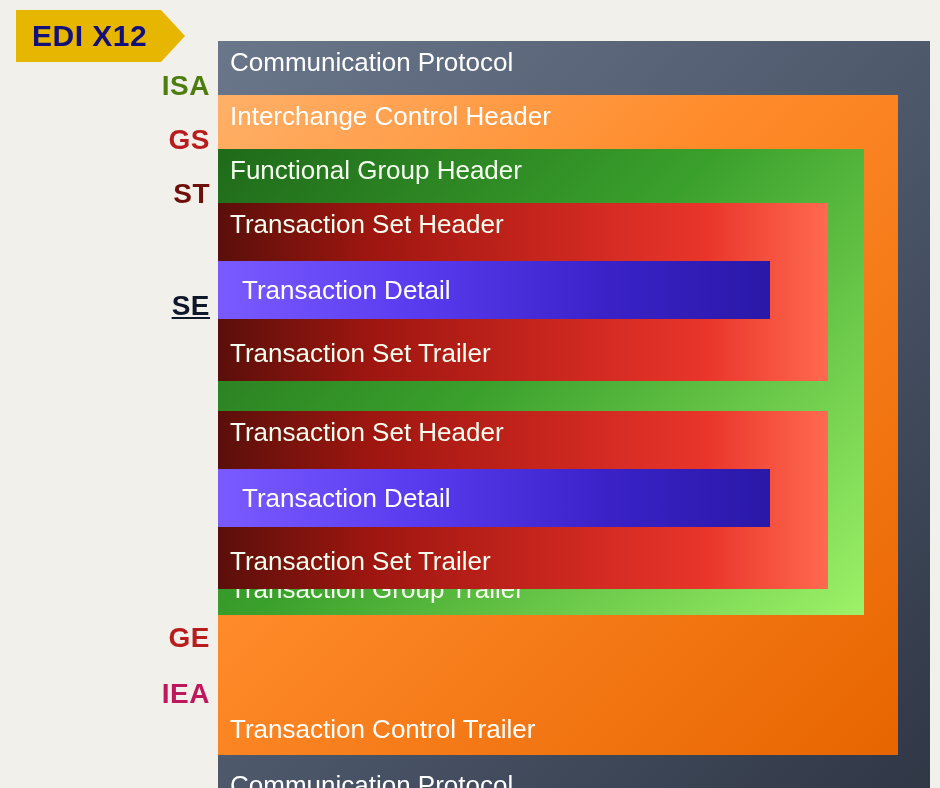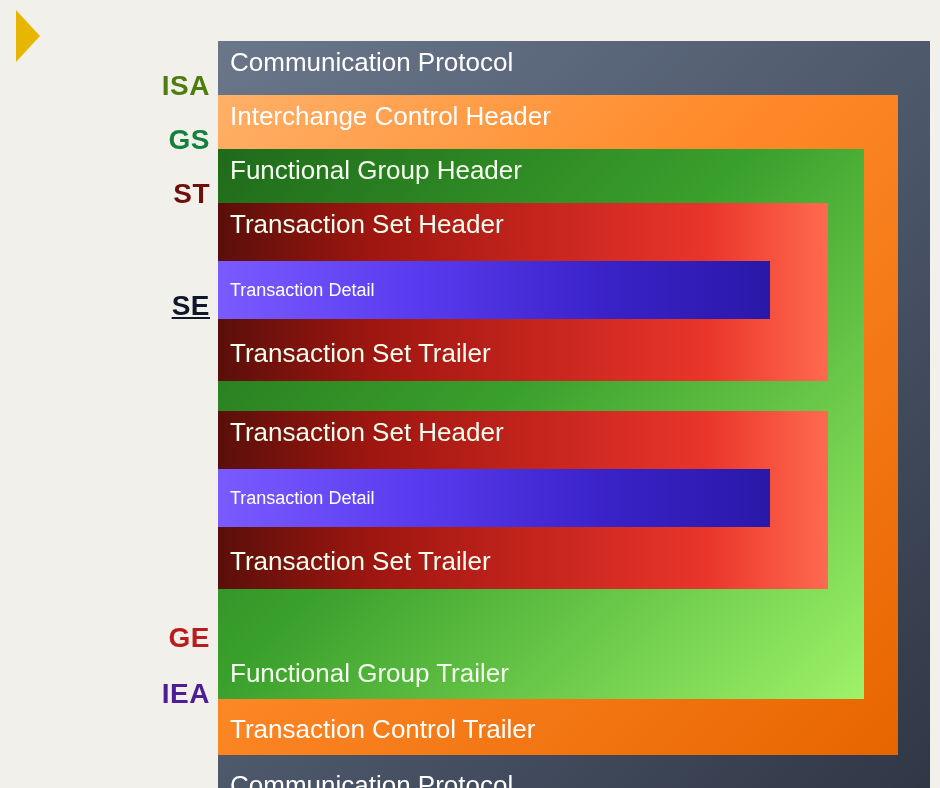--- a/index.html
+++ b/index.html
@@ -82,80 +82,81 @@
 
   
   .env-isa {
     left: 0; top: 54px; width: 680px; height: 660px;
     background: linear-gradient(135deg, #ffb068 0%, #ff8a29 40%, #e76500 100%);
     text-align: right;
   }
 
   
   .env-gs {
-    left: 0; top: 54px; width: 646px; height: 550px;
+    left: 0; top: 54px; width: 646px; height: 466px;
     background: linear-gradient(135deg, #1f6a1a 0%, #3aa02c 45%, #9df268 100%);
   }
   .env-gs .hdr, .env-gs .ftr { color: #f4ffef; }
 
   
   .env-st {
     left: 0; width: 610px; height: 178px;
     background: linear-gradient(90deg, #5a0f0a 0%, #9e1610 25%, #c8261e 55%, #e9352b 80%, #ff6a4f 100%);
     color: #fff;
   }
   .env-st .mid {
     position: absolute;
     left: 0; top: 58px; width: 552px; height: 58px;
     background: linear-gradient(90deg, #7a5bff 0%, #5a3cf0 35%, #3a22c8 70%, #2a18a8 100%);
     display: flex; align-items: center;
   }
   .env-st .mid span {
-    padding-left: 12px;
-    font-size: 18px;
+    padding-left: 24px;
+    font-size: 26px;
     color: #fff;
   }
   .env-st .ftr { bottom: 12px; }
 
   .env-st.first  { top: 54px; }
   .env-st.second { top: 262px; }
 
 </style>
 </head>
 <body>
 
 <div class="title-arrow">
+  <div class="body">EDI X12</div>
   <div class="tip"></div>
 </div>
 
 <div class="code-label" style="left: 150px; top: 72px; color: #4d7c0f;">ISA</div>
 
-<div class="code-label" style="left: 150px; top: 126px; color: #15803d;">GS</div>
+<div class="code-label" style="left: 150px; top: 126px; color: #b91c1c;">GS</div>
 
 <div class="code-label" style="left: 150px; top: 180px; color: rgb(110, 15, 10); text-align: right;">ST</div>
 
 <div class="code-label" style="left: 150px; top: 292px; color: #0f172a; text-decoration: underline;">SE</div>
 
 <div class="code-label" style="left: 150px; top: 624px; color: #b91c1c;">GE</div>
 
-<div class="code-label" style="left: 150px; top: 680px; color: #4c1d95;">IEA</div>
+<div class="code-label" style="left: 150px; top: 680px; color: #be185d;">IEA</div>
 
 <div class="stage">
 
   <div class="env env-comm">
     <div class="hdr">Communication Protocol</div>
     <div class="ftr">Communication Protocol</div>
 
     <div class="env env-isa">
       <div class="hdr">Interchange Control Header</div>
       <div class="ftr">Transaction Control Trailer</div>
 
       <div class="env env-gs">
         <div class="hdr">Functional Group Header</div>
-        <div class="ftr">Functional Group Trailer</div>
+        <div class="ftr">Transaction Group Trailer</div>
 
         <div class="env env-st first">
           <div class="hdr">Transaction Set Header</div>
           <div class="mid">
             <span>Transaction Detail</span>
           </div>
           <div class="ftr">Transaction Set Trailer</div>
         </div>
 
         <div class="env env-st second">

